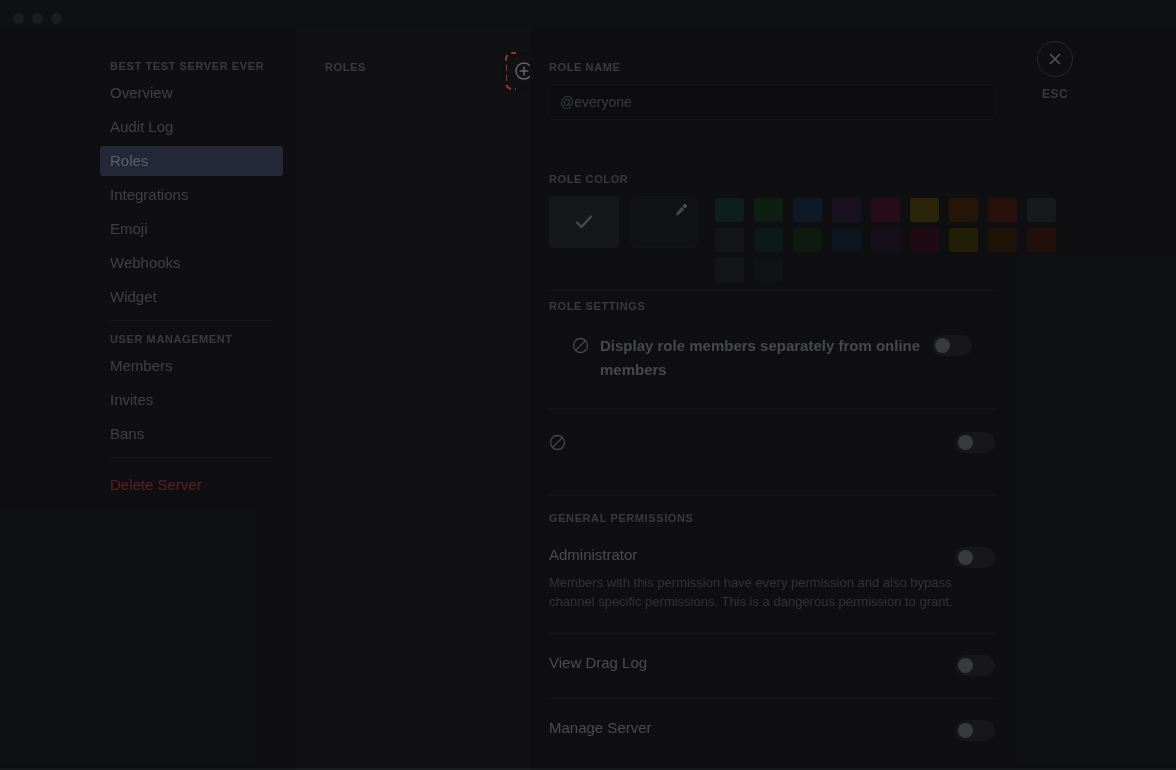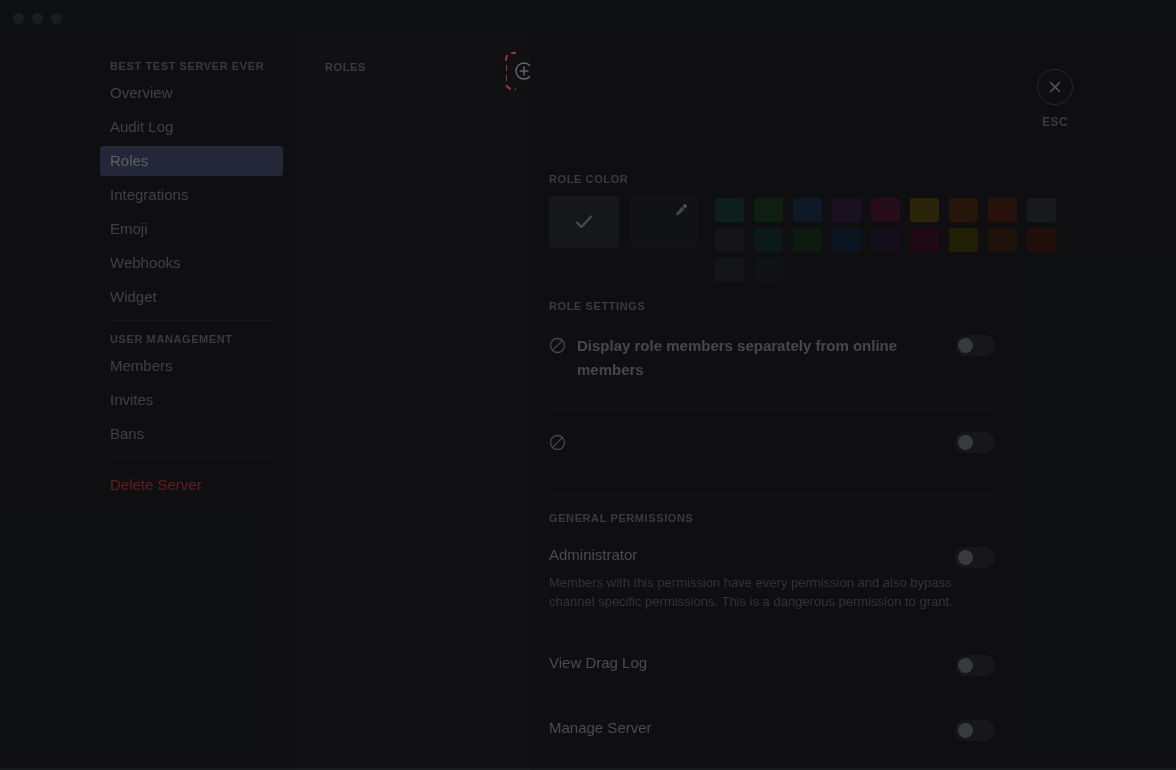--- a/index.html
+++ b/index.html
@@ -159,21 +159,21 @@
     background: #232429; border-radius: 11px;
     position: relative; cursor: pointer; margin-top: 1px;
   }
   .toggle .knob {
     position: absolute; left: 3px; top: 3px;
     width: 15px; height: 15px; border-radius: 50%;
     background: #56585c;
   }
 
   
-  .esc-wrap { position: absolute; left: 1035px; top: 69px; width: 40px; text-align: center; }
+  .esc-wrap { position: absolute; left: 1035px; top: 41px; width: 40px; text-align: center; }
   .esc-circle {
     width: 36px; height: 36px; border-radius: 50%;
     border: 1px solid #3a3c41;
     display: flex; align-items: center; justify-content: center;
     cursor: pointer; margin: 0 auto;
   }
   .esc-text { margin-top: 10px; font-size: 12px; font-weight: bold; color: #55585e; letter-spacing: .5px; }
 
   
   .dim {
@@ -243,20 +243,24 @@
         <div class="role-item" style="color: rgb(122, 63, 142);">Twitch Subscriber</div>
         <div class="role-item selected" style="color: rgb(132, 135, 141);">@everyone</div>
       </div>
     <div class="roles-divider"></div>
     <div class="roles-note">Members use the color of the highest role they have on this list. Drag roles to reorder them!</div>
     <div class="roles-link">Need help with permissions?</div>
   </div>
 
   <div class="main">
 
+    <div style="position:absolute;left:19px;top:33px;">
+      <div class="section-label">ROLE NAME</div>
+      <input class="field-input" placeholder="@everyone" value="@everyone" style="">
+    </div>
 
     <div style="position:absolute;left:19px;top:145px;">
       <div class="section-label">ROLE COLOR</div>
       <div class="color-row">
         <div class="color-big">
           <svg width="26" height="26" viewBox="0 0 26 26">
             <polyline points="6,13.5 10.5,18 20,7.5" fill="none" stroke="#6d7076" stroke-width="2.2" stroke-linecap="round" stroke-linejoin="round"></polyline>
           </svg>
         </div>
         <div class="color-custom">
@@ -288,21 +292,21 @@
             <div class="swatch" style="background: rgb(26, 28, 33);"></div>
           </div>
       </div>
     </div>
 
     <div class="hr" style="position:absolute;left:19px;top:262px;"></div>
 
     <div style="position:absolute;left:19px;top:272px;">
       <div class="section-label">ROLE SETTINGS</div>
       <div id="role-settings-list" style="margin-top:22px;">
-          <div class="toggle-row" style="margin-bottom: 7px;">
+          <div class="toggle-row" style="margin-bottom: 7px; justify-content: center;">
             <div class="toggle-label">
        <span class="noentry"><svg width="17" height="17" viewBox="0 0 17 17">
   <circle cx="8.5" cy="8.5" r="7" fill="none" stroke="#6a6d73" stroke-width="1.3"></circle>
   <line x1="3.6" y1="13.4" x2="13.4" y2="3.6" stroke="#6a6d73" stroke-width="1.3"></line>
                 </svg></span>
        <span>Display role members separately from online members</span>
      </div>
      <div class="toggle">
               <div class="knob"></div>
             </div>

